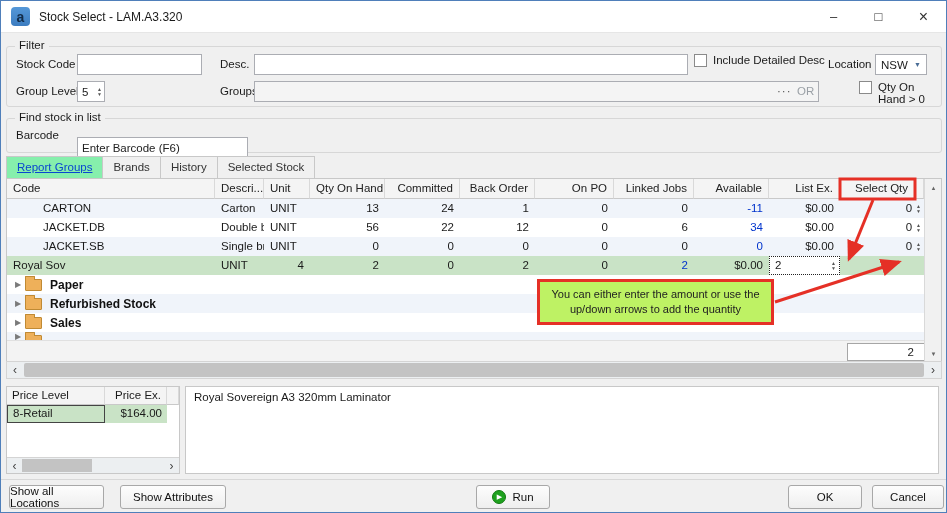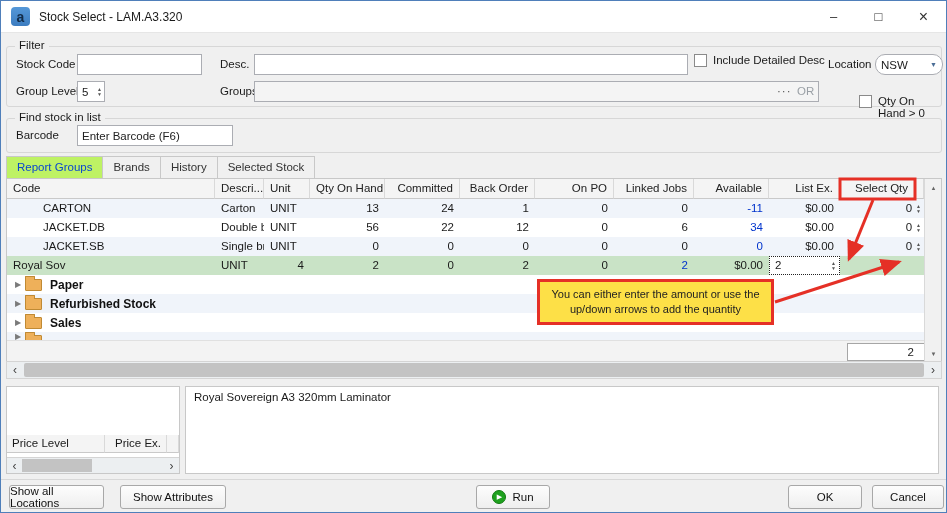--- a/index.html
+++ b/index.html
@@ -42,21 +42,21 @@
   .checkrow { position:absolute; display:flex; height:21px; }
   .checkbox { width:13px; height:13px; border:1px solid #8a8a8a; background:#fff; margin-right:6px; flex:none; }
 
   .ortext { position:absolute; color:#9aa0a6; }
   .dots { position:absolute; color:#555; letter-spacing:1px; }
 
   
   .tabs { position:absolute; left:5px; top:155px; height:22px; display:flex; }
   .tab { padding:0 10px; line-height:21px; border:1px solid #c8c8c8; border-bottom:none;
          background:#f0f0f0; margin-right:-1px; color:#333; }
-  .tab.active { background:#bef264; color:#0a46d0; position:relative; z-index:2; }
+  .tab.active { background:#86efac; color:#0a46d0; position:relative; z-index:2;text-decoration:underline; }
 
   
   .grid { position:absolute; left:5px; top:177px; width:936px; height:183px; background:#fff;
           border:1px solid #c8c8c8; border-bottom:none; }
   .gh, .grow { display:grid; grid-template-columns:208px 49px 46px 75px 75px 75px 79px 80px 75px 71px 84px; }
   .gh { height:20px; }
   .gh .h { background:#f4f4f4; border-right:1px solid #d9d9d9; border-bottom:1px solid #c9c9c9;
            line-height:19px; padding:0 6px; overflow:hidden; white-space:nowrap; color:#222; }
   .h.num { text-align:right; }
   .h.ctr { text-align:center; }
@@ -96,30 +96,30 @@
              border-left:1px solid #d9d9d9; }
   .varrow { position:absolute; left:0; width:17px; height:17px; display:flex; align-items:center;
             justify-content:center; font-size:6px; color:#666; }
   .hscroll { position:absolute; left:5px; top:360px; width:936px; height:18px; background:#eceff1;
              border:1px solid #d4d4d4; }
   .harrow { position:absolute; top:0; width:16px; height:16px; display:flex; align-items:center;
             justify-content:center; font-size:12px; color:#444; }
   .hthumb { position:absolute; top:1px; height:14px; background:#c3c3c3; border-radius:2px; }
 
   
-  .callout { position:absolute; left:536px; top:278px; width:237px; height:46px; background:#fde047;
+  .callout { position:absolute; left:536px; top:278px; width:237px; height:46px; background:#bef264;
              border:3px solid #e53026; z-index:40; display:flex; flex-direction:column;
              align-items:center; justify-content:center; font-size:11px; line-height:1.35;
              text-align:right; color:#222; }
   .overlay { position:absolute; left:0; top:0; width:947px; height:513px; z-index:41; pointer-events:none; }
 
   
   .pricetable { position:absolute; left:5px; top:385px; width:174px; height:88px; background:#fff;
                 border:1px solid #c8c8c8; }
-  .prow { display:flex; height:18px;margin-top:48px; }
+  .prow { display:flex; height:18px; }
   .pcell { line-height:17px; padding:0 5px; overflow:hidden; white-space:nowrap; }
   .ph { background:#f4f4f4; border-right:1px solid #d9d9d9; border-bottom:1px solid #c9c9c9; }
   .pc1 { width:98px; }
   .pc2 { width:62px; text-align:right; }
   .pc3 { flex:1; }
   .pgreen { background:#c9e3c6; }
   .pfocus { border:1px solid #444; line-height:15px; }
   .pscroll { position:absolute; left:0; bottom:0; width:100%; height:16px; background:#eceff1;
              border-top:1px solid #d4d4d4; }
   .pscroll .harrow { height:15px; width:15px; }
@@ -161,49 +161,49 @@
 
     <div class="lbl" style="left:213px; top:7px;">Desc.</div>
     <input class="tinput" style="left: 247px; top: 7px; width: 434px;" value="">
 
     <div class="checkrow" style="left:687px; top:7px;">
       <div class="checkbox"></div>
       <span>Include Detailed Desc</span>
     </div>
 
     <div class="lbl" style="left:821px; top:7px;">Location</div>
-    <div class="selectbox" style="left:868px; top:7px; width:68px;border-radius:10px;">
+    <div class="selectbox" style="left:868px; top:7px; width:52px;">
       <span>NSW</span>
       <span class="chev">▼</span>
     </div>
 
     <div class="lbl" style="left:9px; top:34px;">Group Level</div>
     <div class="spinbox" style="left:70px; top:34px;">
       <span class="v">5</span>
       <span class="spin">
           <span>▲</span>
           <span>▼</span>
         </span>
     </div>
 
     <div class="lbl" style="left:213px; top:34px;">Groups</div>
     <div class="tinput dis" style="left:247px; top:34px; width:565px;"></div>
     <div class="dots lbl" style="left:770px; top:34px;">···</div>
     <div class="ortext lbl" style="left:790px; top:34px;">OR</div>
 
-    <div class="checkrow" style="left:830px; top:48px;padding-left:22px;">
+    <div class="checkrow" style="left:830px; top:34px;padding-left:22px;">
       <div class="checkbox"></div>
       <span>Qty On Hand &gt; 0</span>
     </div>
   </div>
 
   <div class="groupbox" style="left:5px; top:117px; width:936px; height:35px;">
     <div class="gb-label">Find stock in list</div>
     <div class="lbl" style="left:9px; top:6px;">Barcode</div>
-    <input class="tinput" style="left: 70px; top: 6px; width: 156px;" value="Enter Barcode (F6)">
+    <input class="tinput" style="left: 70px; top: 18px; width: 171px;" value="Enter Barcode (F6)">
   </div>
 
   <div class="tabs">
     <div class="tab active">Report Groups</div>
     <div class="tab">Brands</div>
     <div class="tab">History</div>
     <div class="tab">Selected Stock</div>
   </div>
 
   <div class="grid">

